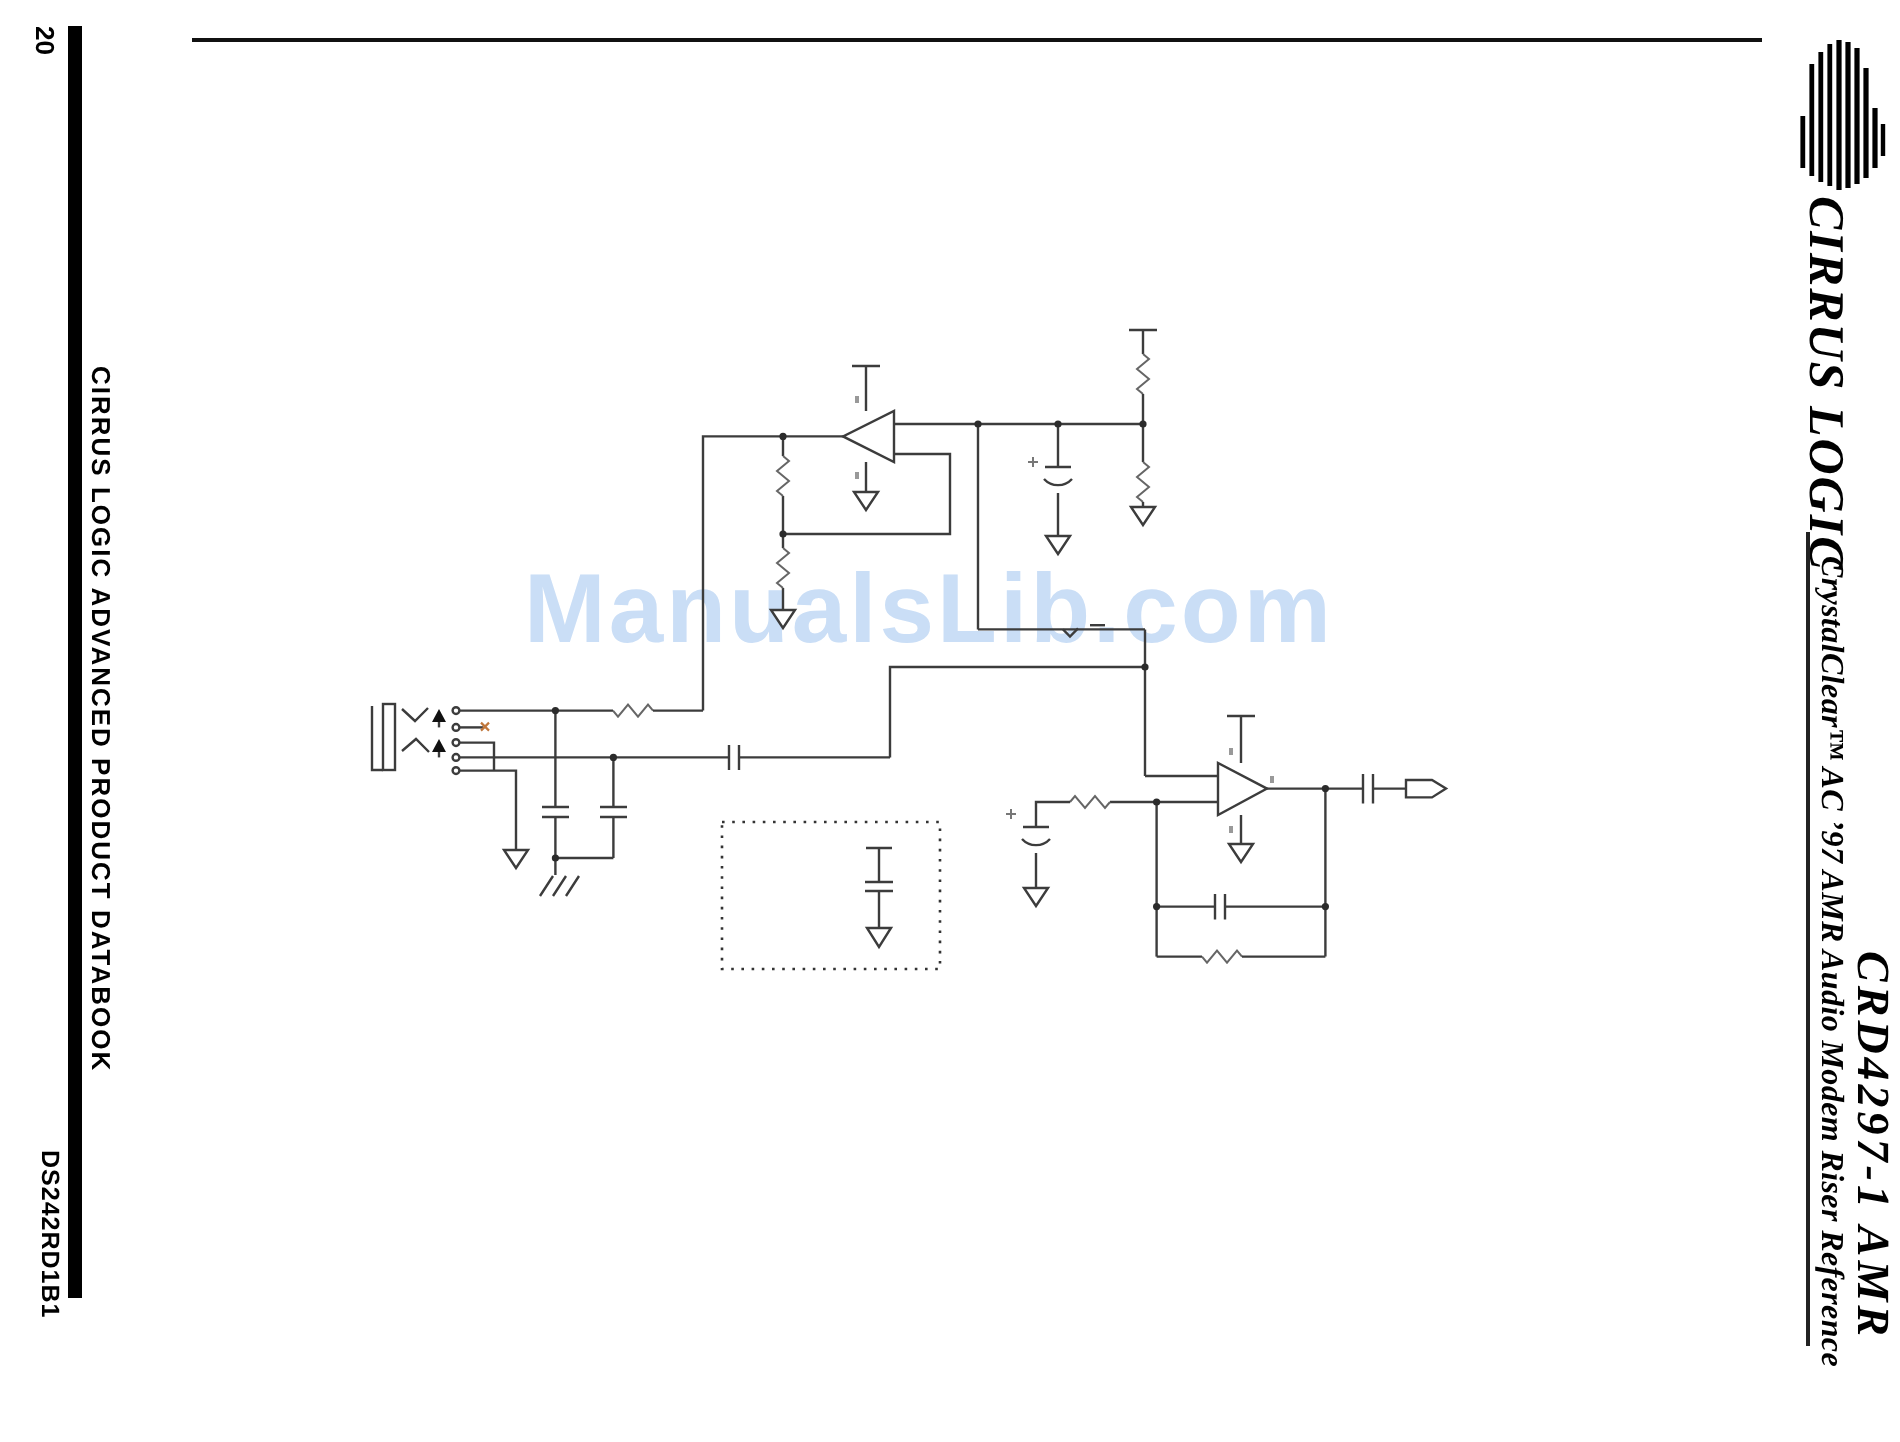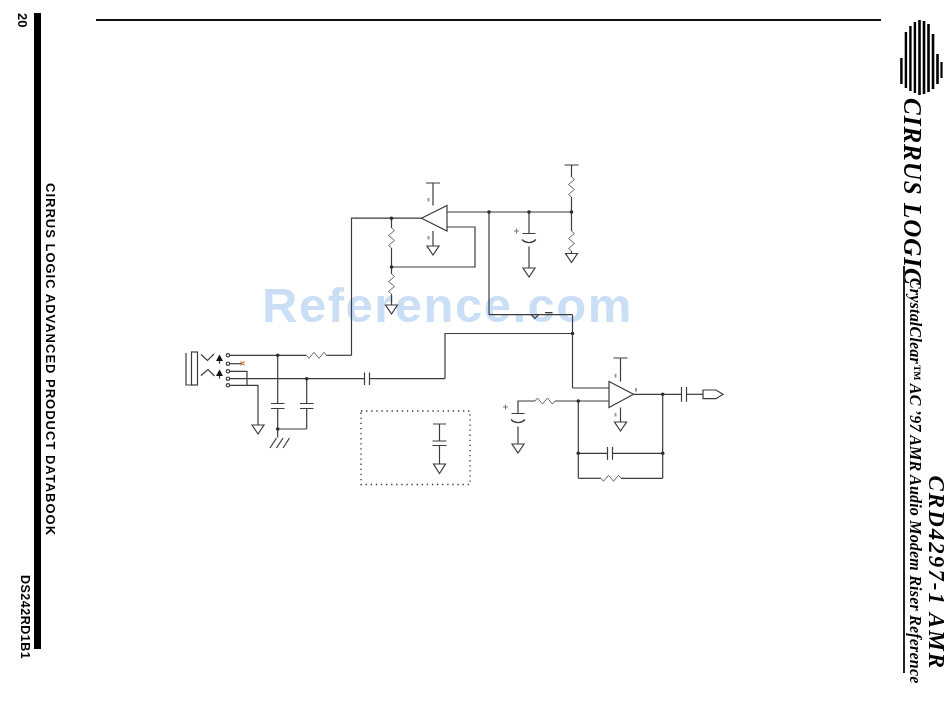--- a/index.html
+++ b/index.html
@@ -59,21 +59,21 @@
       <rect x="39.7" y="20" width="2.6" height="55"></rect>
       <rect x="44.2" y="40" width="2.6" height="30"></rect>
       <rect x="48.4" y="48" width="2.2" height="16"></rect>
     </g>
   </svg>
   <div class="abs rot logo-text">CIRRUS LOGIC</div>
   <div class="abs hdr-rule"></div>
   <div class="abs rot doc-title">CRD4297-1 AMR</div>
   <div class="abs rot doc-sub">CrystalClear™ AC ’97 AMR Audio Modem Riser Reference</div>
 
-  <div class="abs watermark">Reference.com</div>
+  <div class="abs watermark">ManualsLib.com</div>
 
   <svg class="abs schem" width="950" height="721" viewBox="0 0 950 721" fill="none" stroke="#3c3c3c" stroke-width="1.2">
 
     <g>
       <path d="M447,205.5 L447,231 L421.5,218.2 Z" fill="#fff"></path>
       <path d="M433,205.5 V183 M426,183 H440"></path>
       <path d="M433,231 V246"></path>
       <path d="M427,246 L439,246 L433,255 Z" fill="#fff"></path>
       <rect x="427.5" y="198" width="2" height="3.5" fill="#999" stroke="none"></rect>
       <rect x="427.5" y="236" width="2" height="3.5" fill="#999" stroke="none"></rect>

